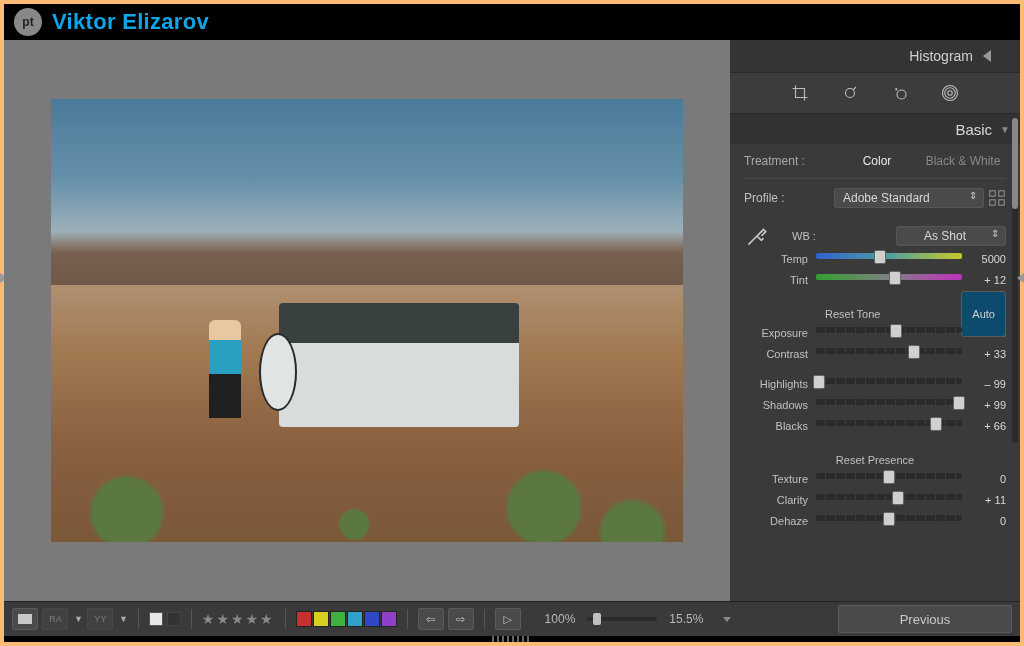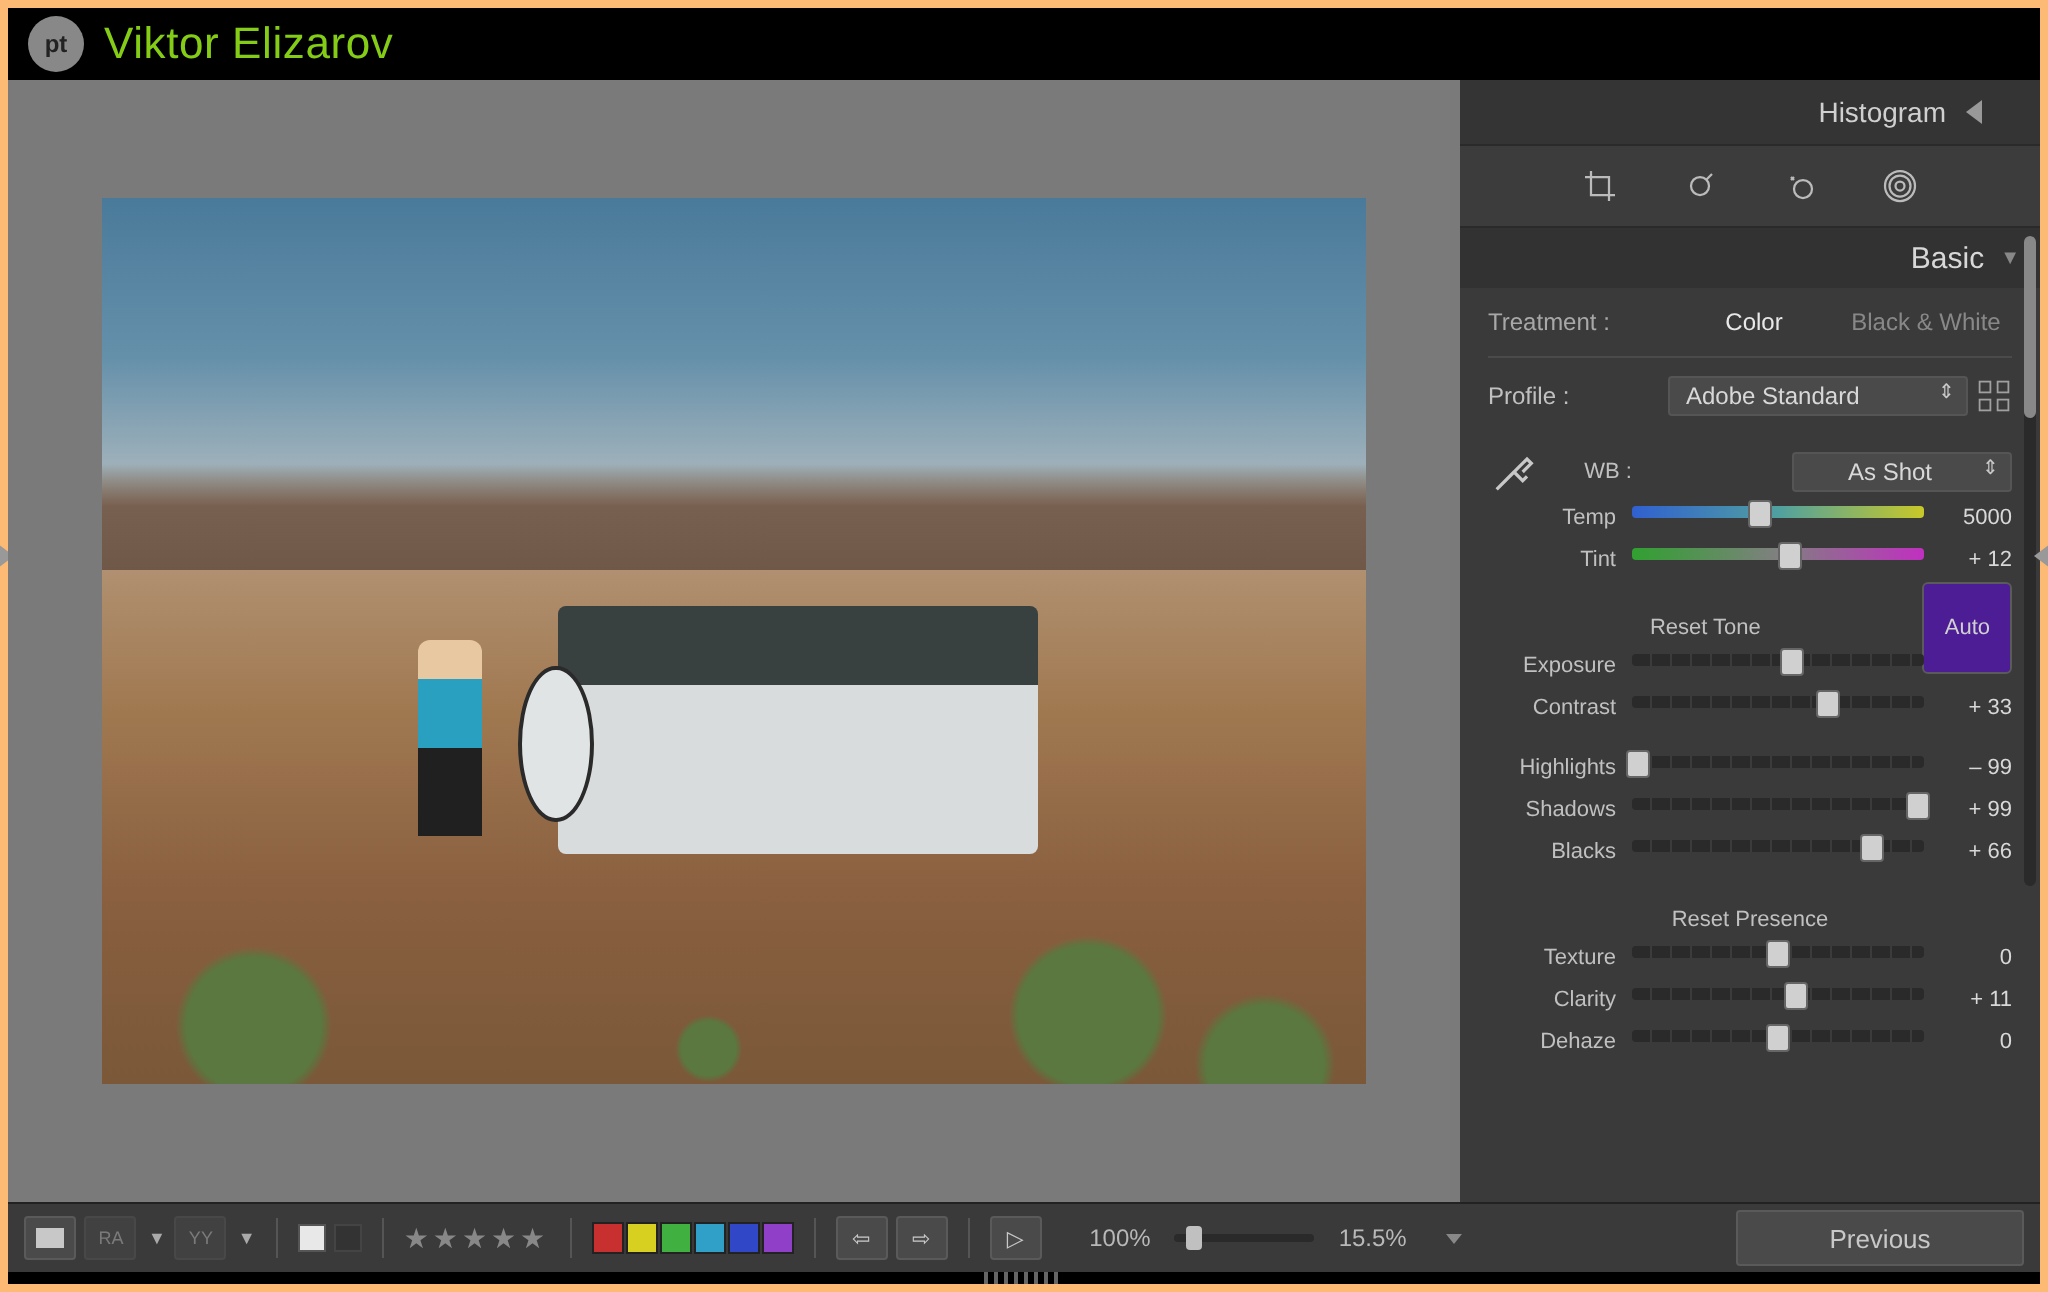--- a/index.html
+++ b/index.html
@@ -1,20 +1,20 @@
 <!DOCTYPE html>
 <html><head>
 <meta charset="utf-8">
 <style>
 html,body{margin:0;padding:0;width:1024px;height:646px;background:#000;font-family:"Helvetica Neue",Arial,sans-serif;color:#b8b8b8;font-size:12px;overflow:hidden}
 .app{display:flex;flex-direction:column;width:100%;height:100%;border:4px solid #fdba74;box-sizing:border-box}
 
 .topbar{height:36px;display:flex;align-items:center;padding:0 10px;background:#000}
 .pt-logo{width:28px;height:28px;border-radius:50%;background:#888;display:flex;align-items:center;justify-content:center;color:#222;font-weight:600;font-size:12px}
-.topbar-name{font-size:22px;font-weight:400;color:#84cc16;margin-left:10px;letter-spacing:.3px}
+.topbar-name{font-size:22px;font-weight:700;color:#0ea5e9;margin-left:10px;letter-spacing:.3px}
 
 .mainrow{flex:1;display:flex;min-height:0}
 .canvas-area{flex:1;background:#7a7a7a;display:flex;flex-direction:column;position:relative;padding:4px}
 .canvas{flex:1;background:#7a7a7a;display:flex;align-items:center;justify-content:center}
 .photo{width:88%;height:80%;background:linear-gradient(to bottom,#4a7a9a 0%,#6590aa 18%,#9db0ba 30%,#b09070 42%,#a07850 58%,#8a6040 78%,#7a5838 100%);position:relative;overflow:hidden}
 .photo:before{content:"";position:absolute;top:30%;left:0;right:0;height:12%;background:linear-gradient(to bottom,transparent,#786050 40%,#705848 100%)}
 .jeep{position:absolute;left:36%;top:46%;width:38%;height:28%;background:linear-gradient(to bottom,#384040 0 32%,#d8dcdc 32% 100%);border-radius:4px}
 .jeep:before{content:"";position:absolute;left:-8%;top:24%;width:14%;height:60%;background:#e0e4e4;border:2px solid #2a2a2a;border-radius:50%}
 .person{position:absolute;left:25%;top:50%;width:5%;height:22%;background:linear-gradient(to bottom,#e8c8a0 0 20%,#2aa0c0 20% 55%,#202020 55% 100%);border-radius:6px 6px 0 0}
 .bushes{position:absolute;bottom:0;left:0;right:0;height:22%;background:radial-gradient(circle at 12% 70%,#5a7840 6%,transparent 7%),radial-gradient(circle at 48% 82%,#5a7840 4%,transparent 5%),radial-gradient(circle at 78% 65%,#5a7840 7%,transparent 8%),radial-gradient(circle at 92% 90%,#5a7840 5%,transparent 6%)}
@@ -56,28 +56,28 @@
 .srow .slab{flex:0 0 64px;text-align:right;color:#c0c0c0;font-size:11px;padding-right:4px}
 .track{flex:1;height:6px;background:#2a2a2a;border-radius:2px;position:relative;margin:0 4px}
 .track.temp{background:linear-gradient(to right,#3060d0,#50a0a0,#c8c828)}
 .track.tint{background:linear-gradient(to right,#30a030,#808080,#c030c0)}
 .track .ticks{position:absolute;inset:0;background:repeating-linear-gradient(to right,transparent 0 9px,#555 9px 10px);opacity:.4}
 .thumb{position:absolute;top:-3px;width:10px;height:12px;background:#d0d0d0;border:1px solid #666;border-radius:2px;transform:translateX(-50%)}
 .srow .val{flex:0 0 40px;text-align:right;color:#d8d8d8;font-size:11px}
 .section-head{display:flex;align-items:center;justify-content:center;height:24px;margin-top:8px;position:relative;color:#c0c0c0;font-size:11px}
 .section-head.tone{justify-content:flex-start}
 .section-head .center{flex:1;text-align:center}
-.auto-btn{background:#4c1d95;border:1px solid #5a5a5a;border-radius:3px;padding:16px 10px;color:#d0d0d0;font-size:11px}
+.auto-btn{background:#0c4a6e;border:1px solid #5a5a5a;border-radius:3px;padding:16px 10px;color:#d0d0d0;font-size:11px}
 .spacer{height:8px}
 .vsbar{position:absolute;right:2px;top:78px;width:6px;height:58%;background:#2a2a2a;border-radius:3px}
 .vsbar .th{position:absolute;top:0;left:0;right:0;height:28%;background:#888;border-radius:3px}
 
 .footer{height:34px;background:#3a3a3a;display:flex;align-items:center;padding:0 8px;gap:6px;border-top:1px solid #222}
 .fgroup{display:flex;align-items:center;gap:4px}
-.btn{background:#4a4a4a;border:1px solid #5a5a5a;border-radius:2px;height:20px;display:flex;align-items:center;justify-content:center;color:#c8c8c8;font-size:11px;padding:0 6px}
+.btn{background:#4a4a4a;border:1px solid #5a5a5a;border-radius:2px;height:20px;display:flex;align-items:center;justify-content:center;color:#c8c8c8;font-size:11px;padding:0 21px}
 .btn.ico{width:24px;padding:0}
 .btn.off{opacity:.45}
 .btn.big{width:130px;height:26px;font-size:13px}
 .stars{letter-spacing:2px;color:#888;font-size:14px}
 .swatch{width:14px;height:14px;border:1px solid #222}
 .swatches{display:flex;gap:1px}
 .chevd{margin-left:2px;font-size:9px;color:#aaa}
 .zoom-block{display:flex;align-items:center;gap:12px;margin-left:18px}
 .zoom-track{width:70px;height:4px;background:#2a2a2a;position:relative;border-radius:2px}
 .zoom-track .zthumb{position:absolute;top:-4px;left:8%;width:8px;height:12px;background:#c0c0c0;border-radius:2px}

